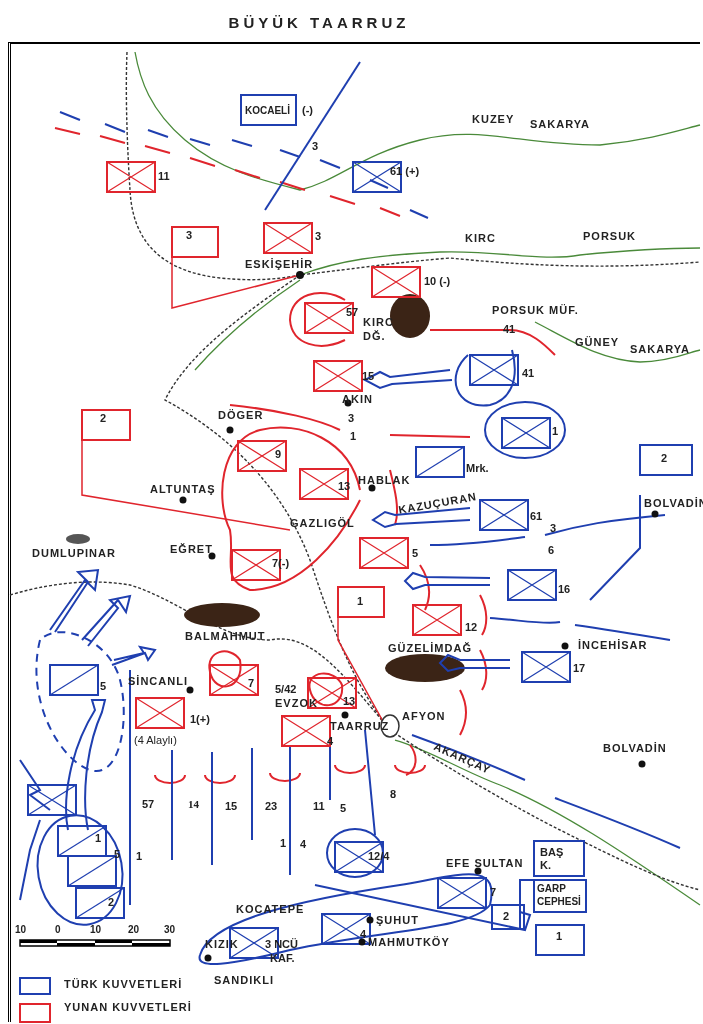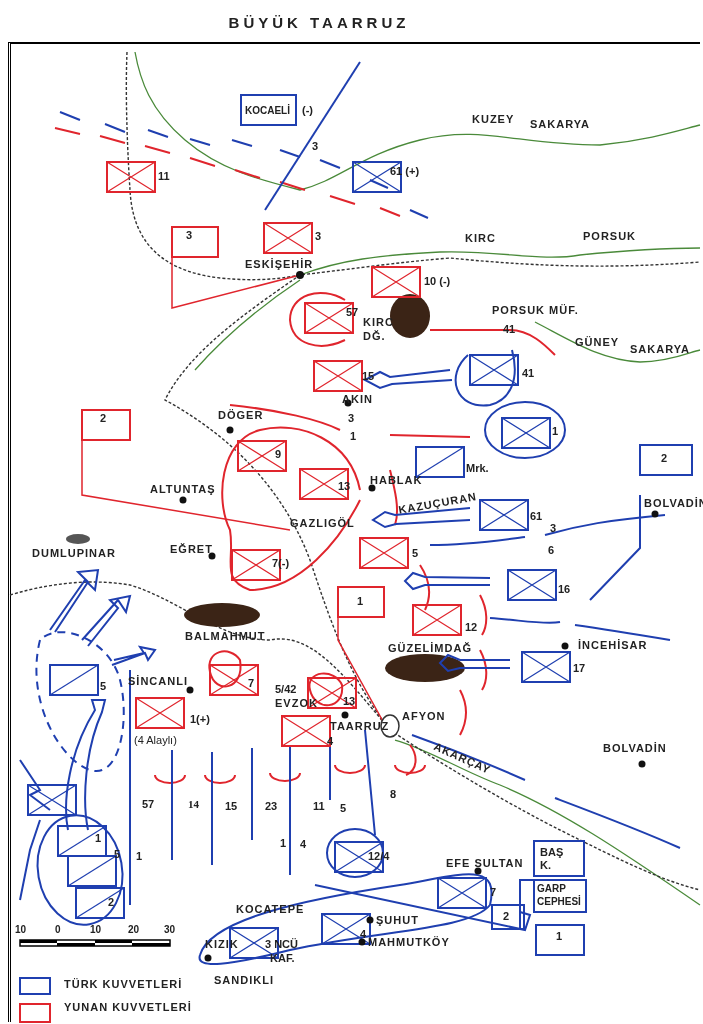--- a/index.html
+++ b/index.html
@@ -183,21 +183,21 @@
 <div class="lbl" style="left:432px;top:752px;transform:rotate(24deg);">AKARÇAY</div>
 
 <div class="lbl" style="left:245px;top:258px;">ESKİŞEHİR</div>
 <div class="lbl" style="left:465px;top:232px;">KIRC</div>
 <div class="lbl" style="left:492px;top:304px;">PORSUK MÜF.</div>
 <div class="lbl" style="left:363px;top:316px;">KIRC</div>
 <div class="lbl" style="left:363px;top:330px;">DĞ.</div>
 <div class="lbl" style="left:342px;top:393px;">AKIN</div>
 <div class="lbl" style="left:218px;top:409px;">DÖGER</div>
 <div class="lbl" style="left:150px;top:483px;">ALTUNTAŞ</div>
-<div class="lbl" style="left:358px;top:474px;padding-left:12px;">HABLAK</div>
+<div class="lbl" style="left:358px;top:474px;">HABLAK</div>
 <div class="lbl" style="left:290px;top:517px;">GAZLIGÖL</div>
 <div class="lbl" style="left:398px;top:497px;transform:rotate(-10deg);">KAZUÇURAN</div>
 <div class="lbl" style="left:644px;top:497px;">BOLVADİN</div>
 <div class="lbl" style="left:170px;top:543px;">EĞRET</div>
 <div class="lbl" style="left:32px;top:547px;">DUMLUPINAR</div>
 <div class="lbl" style="left:185px;top:630px;">BALMAHMUT</div>
 <div class="lbl" style="left:128px;top:675px;">SİNCANLI</div>
 <div class="lbl" style="left:388px;top:642px;">GÜZELİMDAĞ</div>
 <div class="lbl" style="left:578px;top:639px;">İNCEHİSAR</div>
 <div class="lbl" style="left:275px;top:697px;">EVZOK</div>

